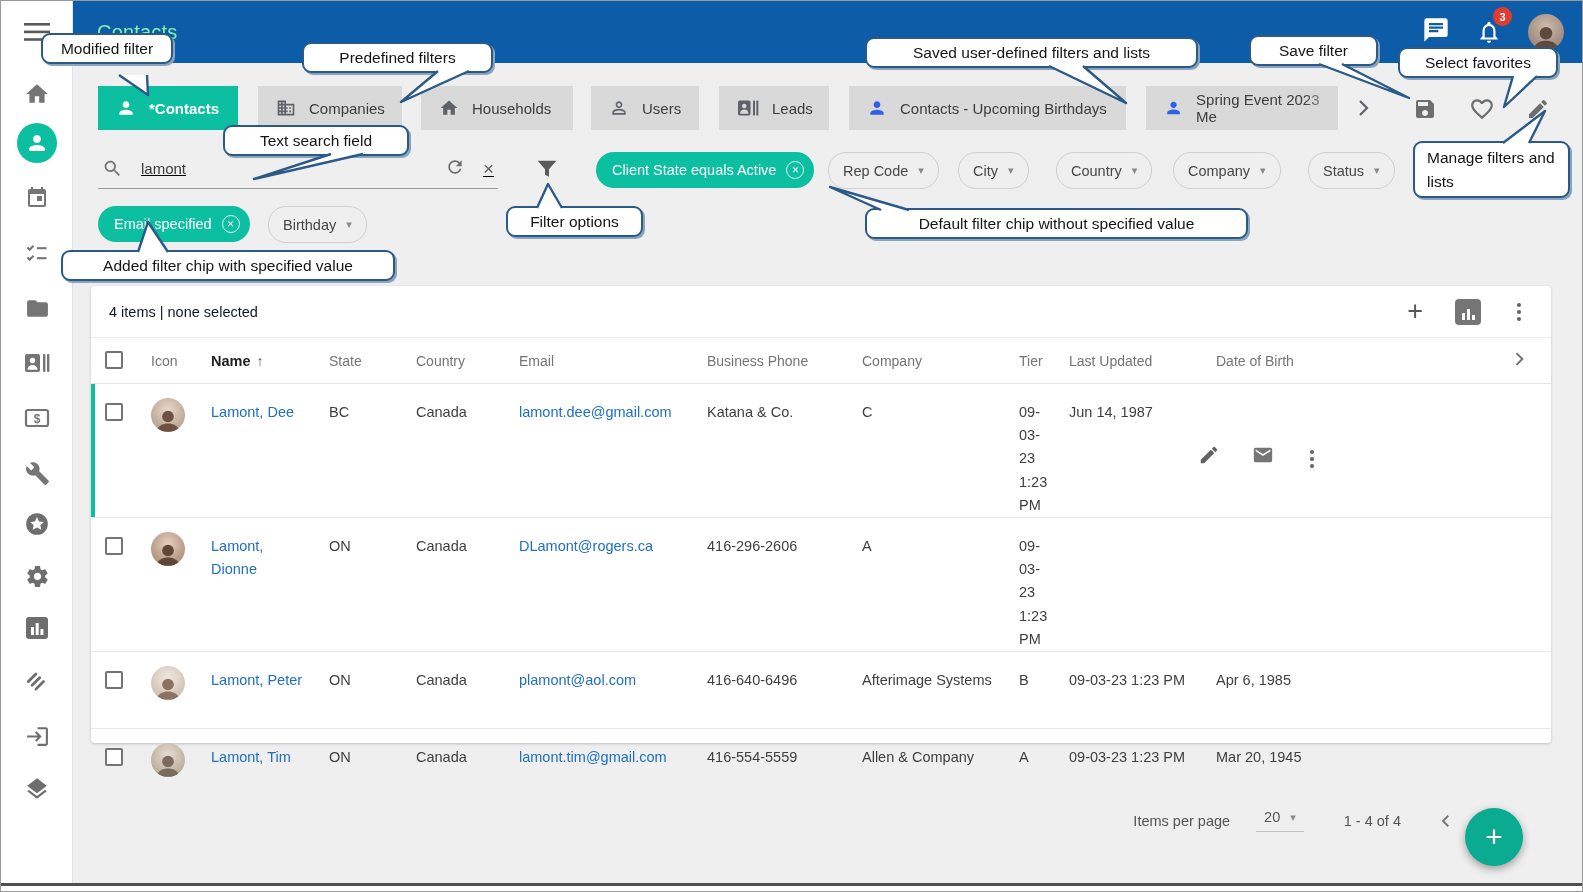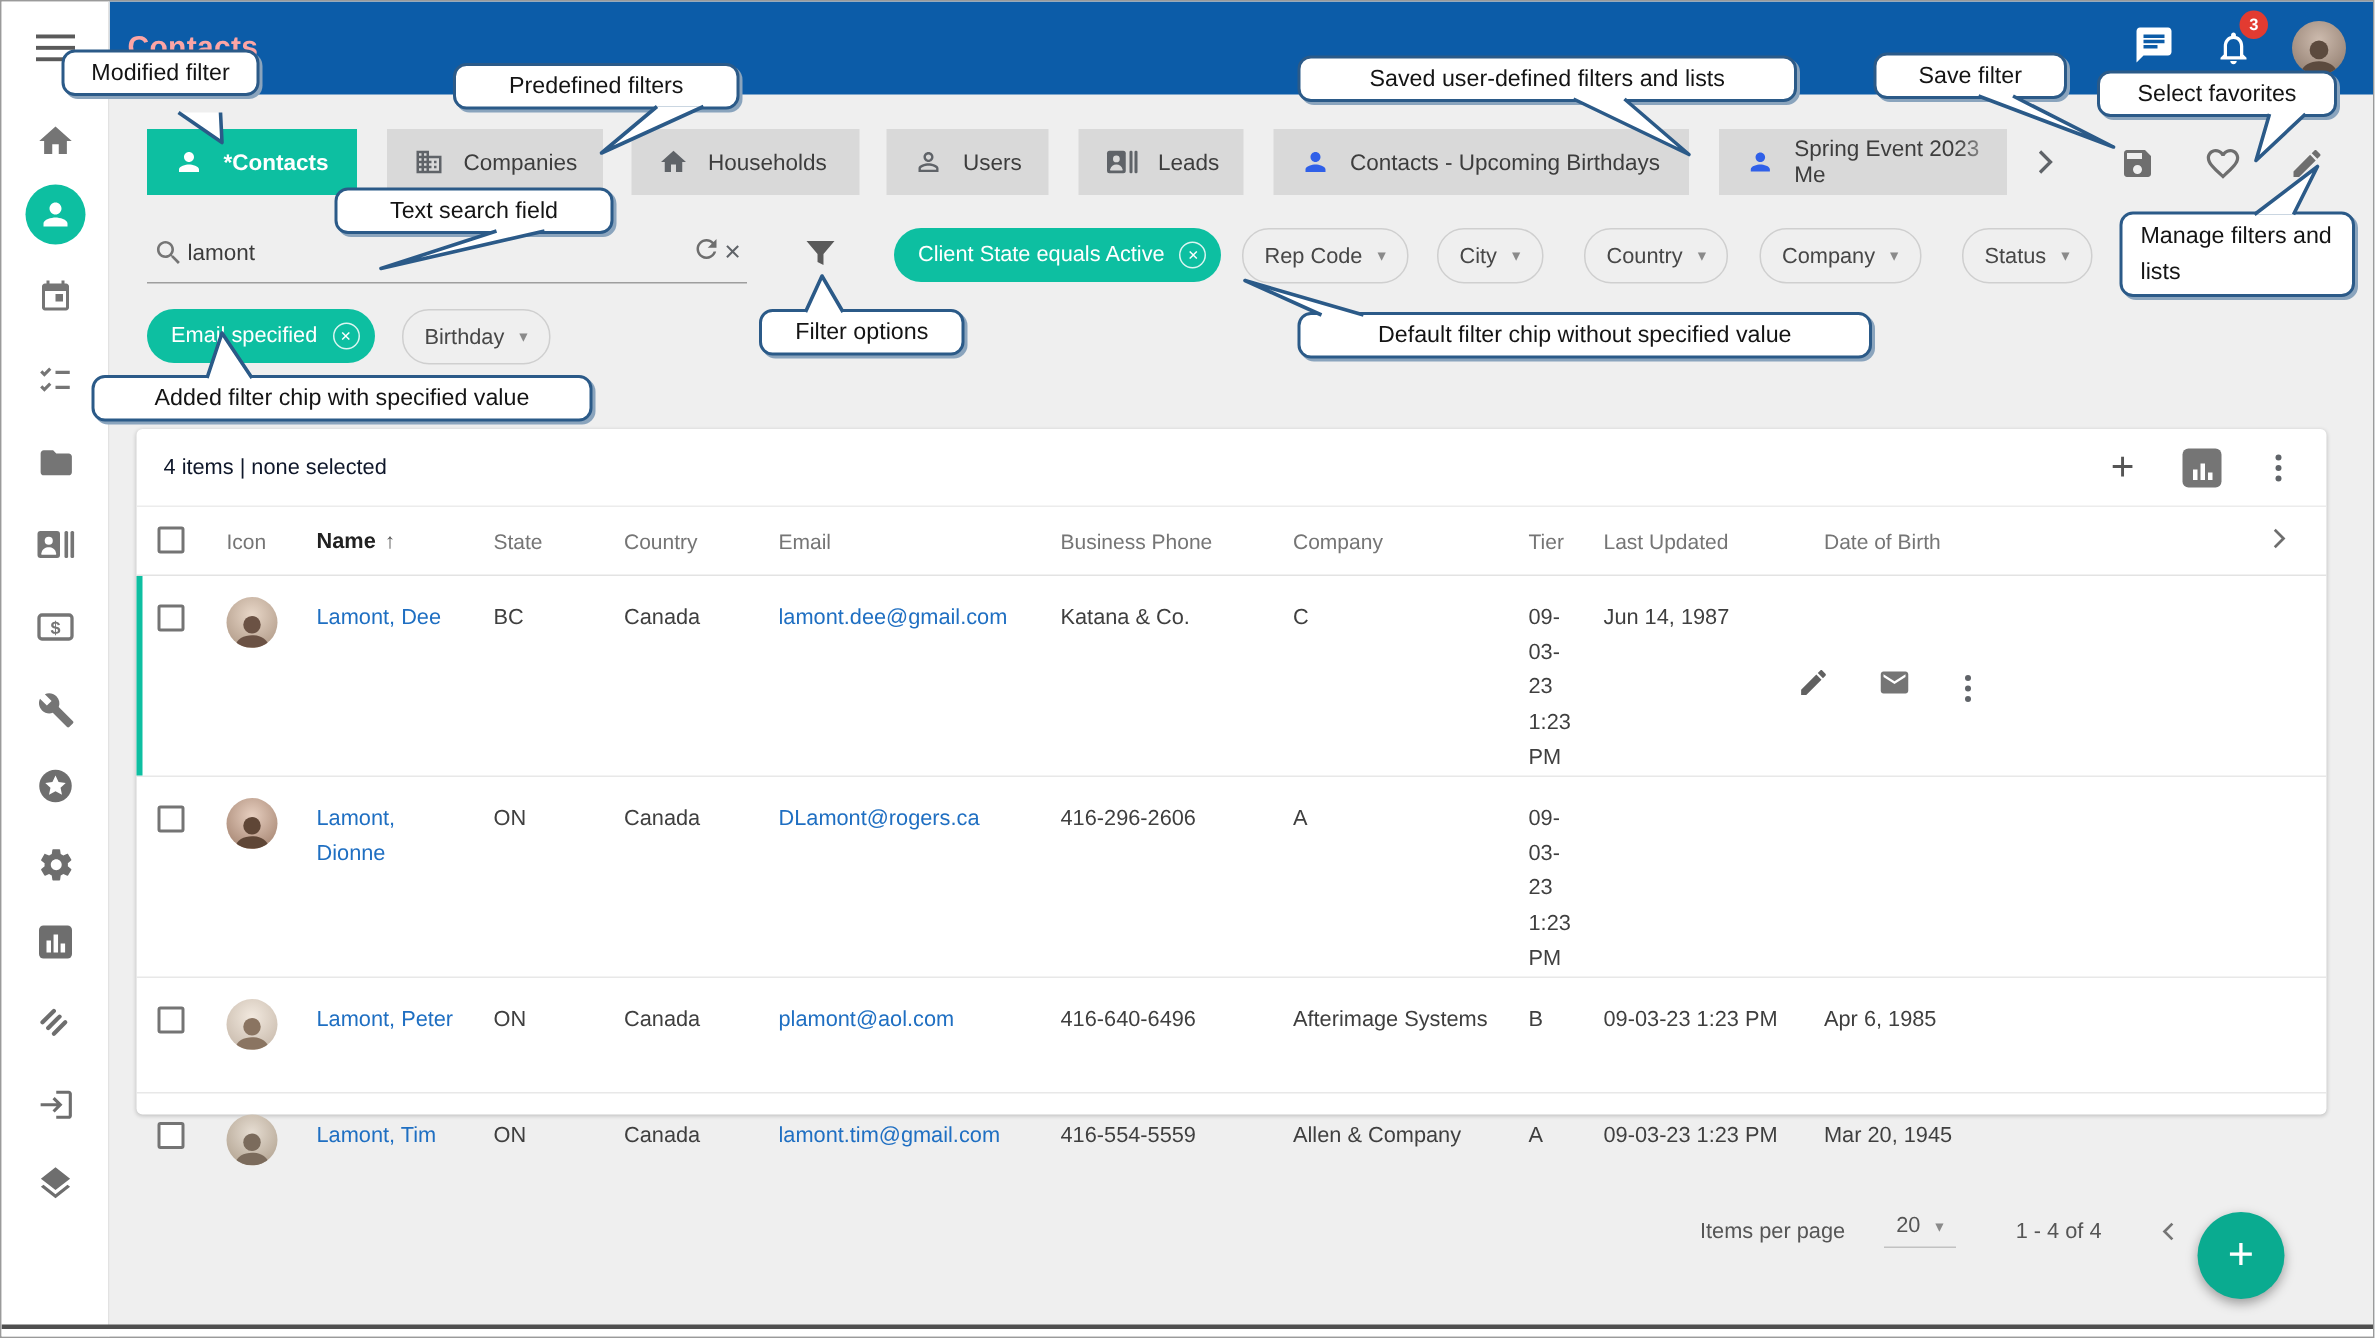--- a/index.html
+++ b/index.html
@@ -11,36 +11,36 @@
   html,body{background:#dfe3e6;}
   body{font-family:"Liberation Sans","DejaVu Sans",sans-serif;}
   .page{position:relative;width:1583px;height:892px;background:#efefef;overflow:hidden;
         border:1px solid #9a9a9a;}
   
   .sidebar{position:absolute;left:0;top:0;width:72px;height:100%;background:#fff;border-right:1px solid #e2e2e2;z-index:5;}
   .sb-icon{position:absolute;left:16px;width:40px;height:40px;display:flex;align-items:center;justify-content:center;cursor:pointer;}
   .sb-active{background:var(--accent);border-radius:50%;}
   
   .topbar{position:absolute;left:72px;right:0;top:0;height:62px;background:var(--header_blue);display:flex;align-items:center;z-index:4;}
-  .topbar h1{color:#fca5a5;font-size:20px;font-weight:bold;margin-left:12px;letter-spacing:.2px;}
+  .topbar h1{color:#86efac;font-size:20px;font-weight:normal;margin-left:24px;letter-spacing:.2px;}
   .topbar-right{position:absolute;right:18px;top:0;height:62px;display:flex;align-items:center;gap:22px;}
   .bell-wrap{position:relative;width:34px;height:34px;display:flex;align-items:center;justify-content:center;}
   .badge{position:absolute;right:-6px;top:-8px;min-width:19px;height:19px;border-radius:50%;background:var(--badge_red);
          color:#fff;font-size:11px;font-weight:bold;display:flex;align-items:center;justify-content:center;}
   .hdr-avatar{width:36px;height:36px;border-radius:50%;background:radial-gradient(circle at 50% 35%,#cdbbae,#8a7668);overflow:hidden;display:flex;align-items:flex-end;justify-content:center;}
   
   .tab{position:absolute;top:85px;height:44px;background:var(--tab_gray);display:flex;align-items:center;gap:13px;
        padding-left:18px;font-size:15px;color:#3d3d3d;cursor:pointer;overflow:hidden;}
   .tab.active{background:var(--accent);color:#fff;font-weight:bold;}
   .tab .fade{position:absolute;right:0;top:0;bottom:0;width:34px;background:linear-gradient(to right,rgba(217,217,217,0),#d9d9d9);}
   .tab-chevron{position:absolute;top:95px;width:24px;height:24px;cursor:pointer;}
   .tool-ico{position:absolute;top:93px;width:30px;height:30px;display:flex;align-items:center;justify-content:center;cursor:pointer;}
   
   .search{position:absolute;left:97px;top:148px;width:400px;height:40px;border-bottom:1px solid #9e9e9e;
-          display:flex;align-items:center;gap:2px;padding:0 4px;}
+          display:flex;align-items:center;gap:18px;padding:0 4px;text-decoration:underline;}
   .search input{flex:1;border:none;outline:none;background:transparent;font-size:15px;color:#3c3c3c;font-family:inherit;}
   .x-glyph{font-size:19px;color:#5f6368;cursor:pointer;line-height:1;}
   .funnel{position:absolute;left:532px;top:155px;width:28px;height:28px;cursor:pointer;}
   .chip{position:absolute;height:36px;border-radius:18px;display:flex;align-items:center;gap:10px;
         padding:0 14px;font-size:14.5px;cursor:pointer;}
   .chip.filled{background:var(--accent);color:#fff;font-weight:500;padding:0 10px 0 16px;}
   .chip.outline{border:1px solid #cfcfcf;color:#474747;height:37px;}
   .chip .caret{font-size:11px;color:#8a8a8a;}
   .chip-x{width:18px;height:18px;border-radius:50%;border:1.5px solid rgba(255,255,255,.85);display:flex;
           align-items:center;justify-content:center;font-size:12px;color:#fff;line-height:1;}

